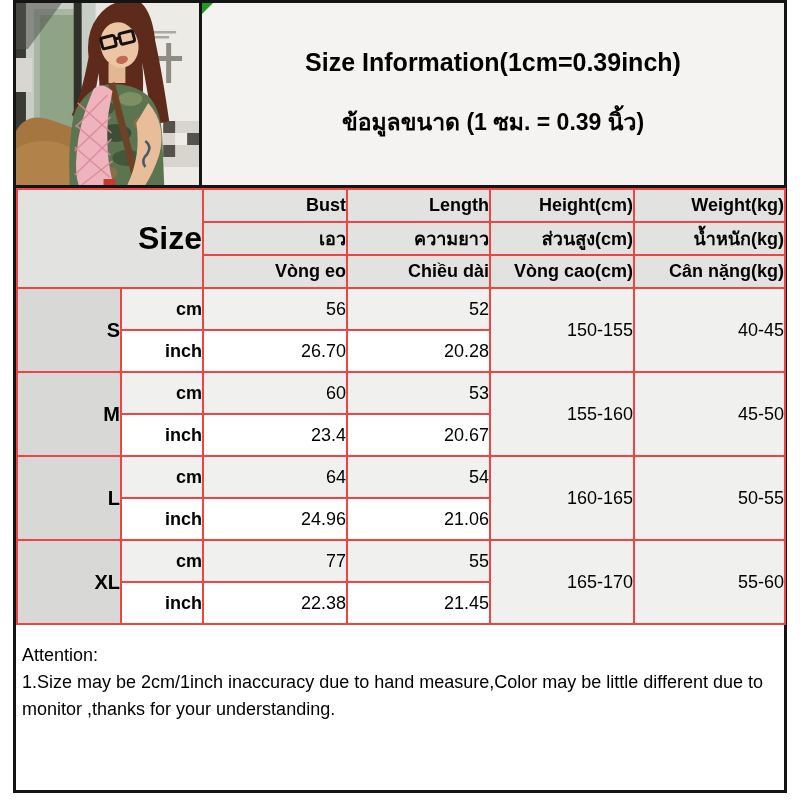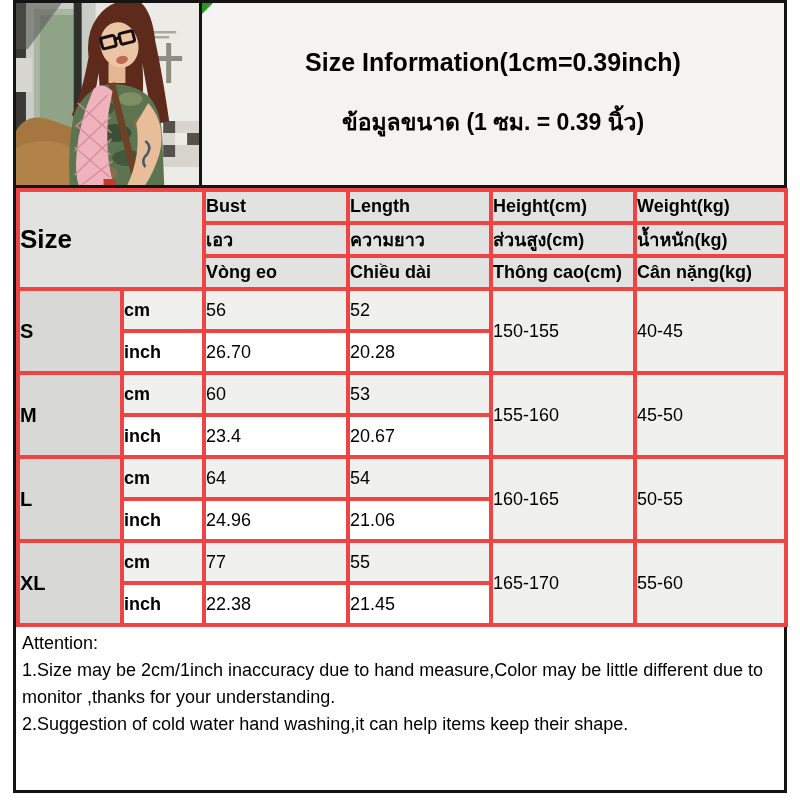--- a/index.html
+++ b/index.html
@@ -56,47 +56,47 @@
   .title-en, .title-vi { font-size: 25px; font-weight: bold; }
   .title-th { font-size: 23px; font-weight: bold; margin-top: 20px; }
   
   table.size-table {
     border-collapse: collapse;
     table-layout: fixed;
     width: 100%;
     flex: none;
   }
   .size-table td {
-    border: 4px solid #ef4444;
-    text-align: left;
+    border: 2px solid #ef4444;
+    text-align: right;
     vertical-align: middle;
     font-size: 18px;
     overflow: hidden;
     white-space: nowrap;
   }
   .size-table tr.hdr td { height: 33px; background: #e2e2e0; font-weight: bold; }
   .size-table td.size-big {
     background: #dcdcda;
-    font-size: 26px;
+    font-size: 32px;
     font-weight: bold;
   }
   .size-table tr.data td { height: 42px; }
   .size-table td.size-letter {
     background: #d8d8d6;
     font-weight: bold;
     font-size: 20px;
   }
   .size-table td.unit { font-weight: bold; }
   .size-table td.tint { background: #f0f0ee; }
   .size-table td.white { background: #ffffff; }
   .size-table td.range { background: #f0f0ee; }
   
   .attention {
     flex: 1;
-    padding: 3px 6px;
+    padding: 17px 6px;
     font-size: 18px;
     line-height: 1.5;
     background: #fff;
   }
   .attention p { margin: 0; }
 </style>
 </head>
 <body>
 
 <div class="sheet">
@@ -195,21 +195,21 @@
       </tr>
       <tr class="hdr">
         <td>เอว</td>
         <td>ความยาว</td>
         <td>ส่วนสูง(cm)</td>
         <td>น้ำหนัก(kg)</td>
       </tr>
       <tr class="hdr">
         <td>Vòng eo</td>
         <td>Chiều dài</td>
-        <td>Thông cao(cm)</td>
+        <td>Vòng cao(cm)</td>
         <td>Cân nặng(kg)</td>
       </tr>
 
       <tr class="data">
         <td class="size-letter" rowspan="2">S</td>
         <td class="unit tint">cm</td>
         <td class="tint">56</td>
         <td class="tint">52</td>
         <td class="range" rowspan="2">150-155</td>
         <td class="range" rowspan="2">40-45</td>
@@ -260,16 +260,15 @@
         <td class="unit white">inch</td>
         <td class="white">22.38</td>
         <td class="white">21.45</td>
       </tr>
     </tbody>
   </table>
 
   <div class="attention">
     <p>Attention:</p>
     <p>1.Size may be 2cm/1inch inaccuracy due to hand measure,Color may be little different due to monitor ,thanks for your understanding.</p>
-    <p>2.Suggestion of cold water hand washing,it can help items keep their shape.</p>
   </div>
 
 </div>
 
 </body></html>

